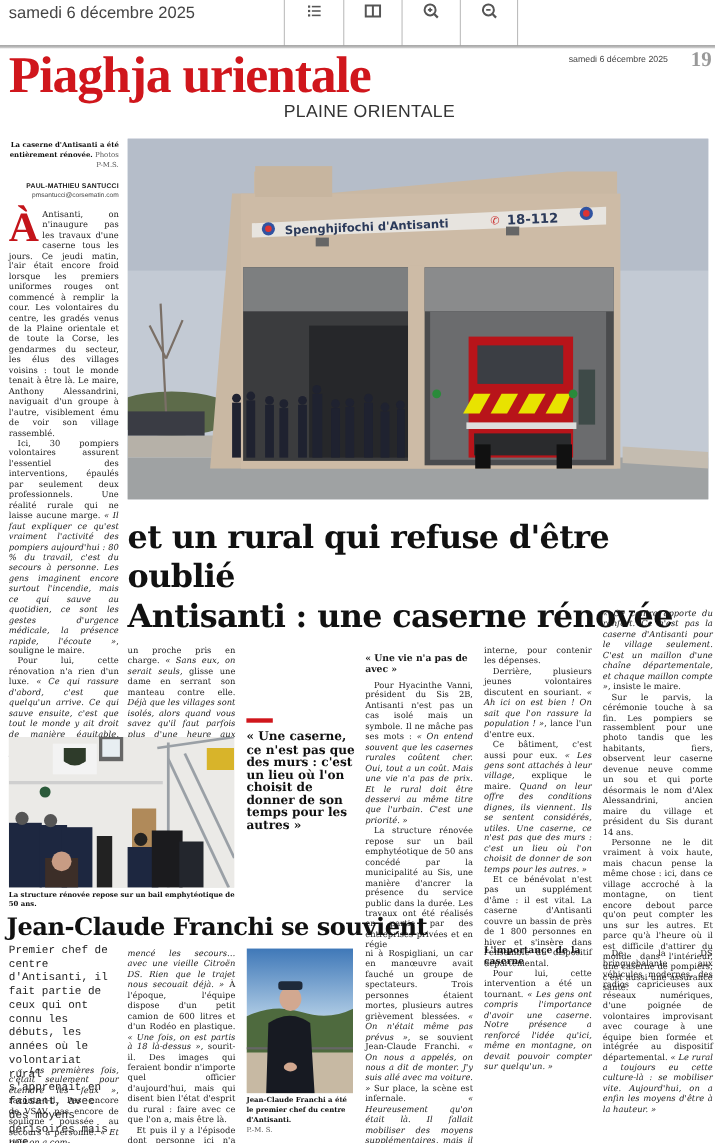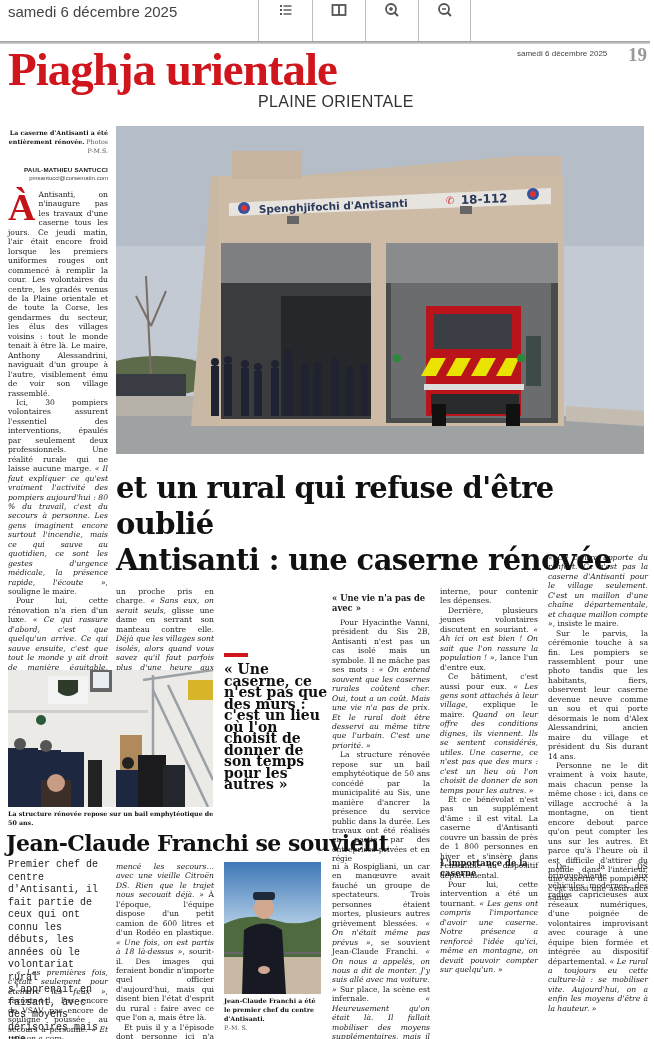--- a/index.html
+++ b/index.html
@@ -38,21 +38,21 @@
 
   
   .photo { position: absolute; overflow: hidden; }
   .main-photo { left: 116px; top: 126px; width: 528px; height: 328px; background: linear-gradient(180deg, #b8c0cc 0%, #c9cfd8 25%, #d5d9df 55%, #9aa0a6 90%, #a7a9ab 100%); }
 
   .headline { position: absolute; left: 116px; top: 470px; width: 530px; font-family: "DejaVu Serif", serif; font-weight: bold; font-size: 29px; line-height: 36px; letter-spacing: -0.6px; color: #111; }
   .deck { position: absolute; left: 116px; top: 548px; width: 430px; font-family: "DejaVu Serif", serif; font-size: 11.2px; line-height: 15px; color: #222; }
 
   .pull { position: absolute; left: 224px; top: 653px; width: 104px; }
   .pull .bar { width: 24px; height: 4px; background: #d0161c; margin-bottom: 7px; }
-  .pull .txt { font-family: "DejaVu Serif", serif; font-weight: bold; font-size: 14px; line-height: 11.5px; color: #111; }
+  .pull .txt { font-family: "DejaVu Serif", serif; font-weight: bold; font-size: 11px; line-height: 11.5px; color: #111; }
 
   .subhead { font-family: "DejaVu Serif", serif; font-weight: bold; font-size: 8.4px; line-height: 10px; margin: 6px 0 5px 0; text-align: left; text-indent: 0; }
 
   .franchi-title { position: absolute; left: 6px; top: 830px; font-family: "DejaVu Serif", serif; font-size: 22px; line-height: 26px; letter-spacing: -0.5px; color: #111; }
   .franchi-lead { position: absolute; left: 8px; top: 859px; width: 100px; font-family: Liberation Mono, monospace; font-size: 10px; line-height: 12.5px; color: #222; }
   .icon-svg { display: block; }
 </style>
 </head>
 <body>
 

